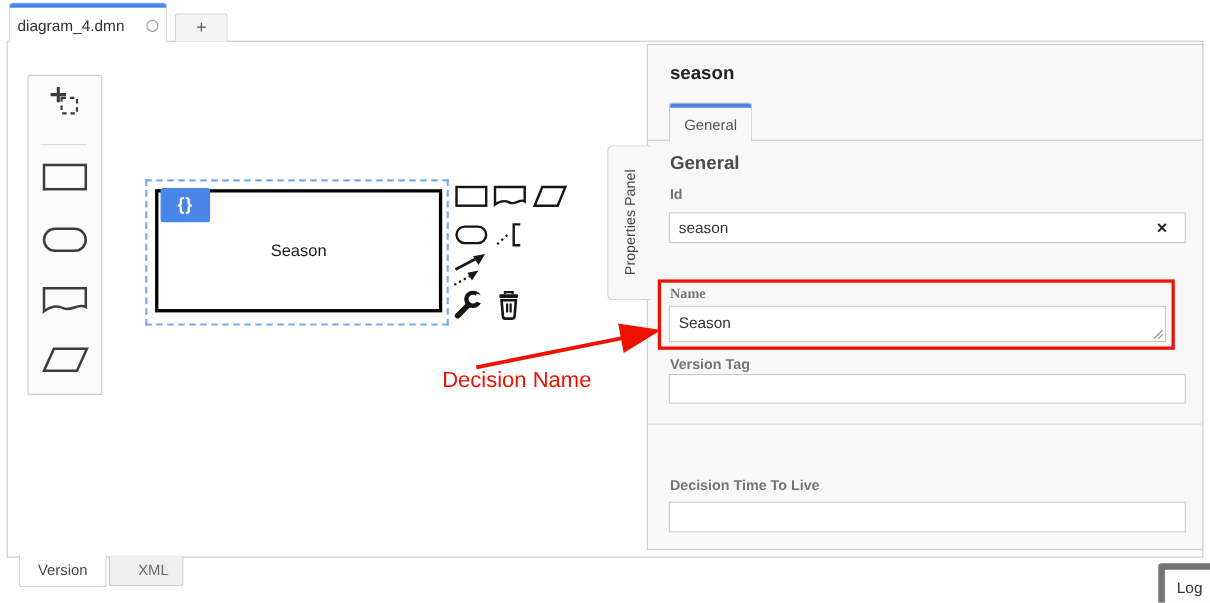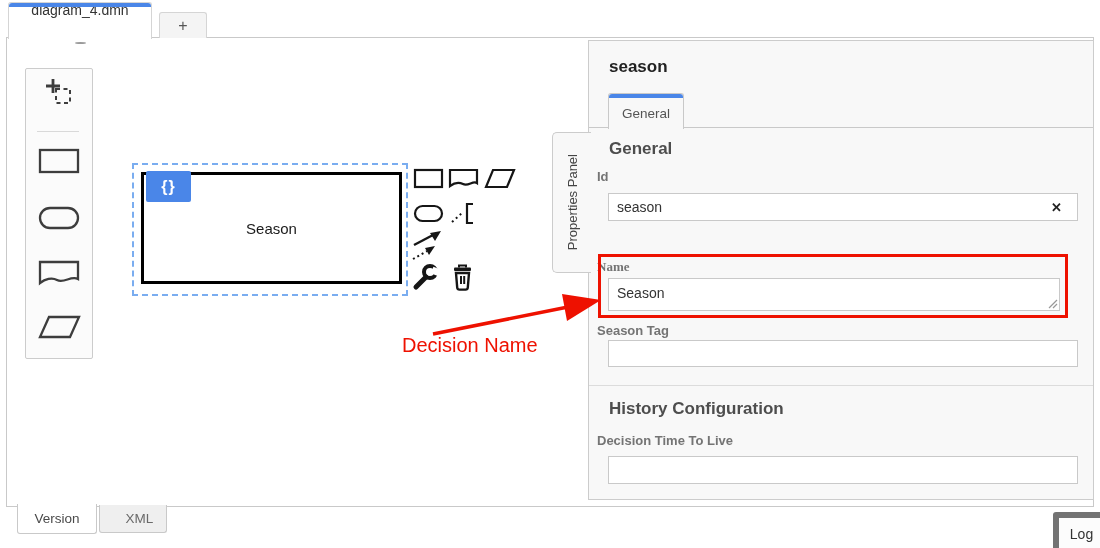--- a/index.html
+++ b/index.html
@@ -3,21 +3,21 @@
 <meta charset="utf-8">
 <style>
   html,body{margin:0;padding:0;background:#fff;}
   #app{position:relative;width:1100px;height:548px;overflow:hidden;
        font-family:"Liberation Sans",sans-serif;color:#333;background:#fff;}
   .abs{position:absolute;}
 
   
   .file-tab{left:8px;top:2px;width:142px;height:36px;background:#fff;
     border:1px solid #d5d5d5;border-bottom:none;border-radius:3px 3px 0 0;
-    display:flex;align-items:center;justify-content:center;gap:20px;z-index:6;flex-direction:column;}
+    display:flex;align-items:center;justify-content:center;gap:20px;z-index:6;}
   .file-tab .stripe{position:absolute;top:0;left:0;right:0;height:4px;
     background:var(--accent-blue);border-radius:3px 3px 0 0;}
   .file-tab .lbl{font-size:14px;color:#333;margin-top:3px;}
   .dirty-dot{width:9px;height:9px;border:1.5px solid #9a9a9a;border-radius:50%;margin-top:4px;}
   .plus-tab{left:159px;top:12px;width:46px;height:25px;background:#f4f4f4;
     border:1px solid #d5d5d5;border-bottom:none;border-radius:3px 3px 0 0;
     display:flex;align-items:center;justify-content:center;font-size:16px;color:#555;z-index:6;}
 
   
   .content{left:6px;top:37px;width:1086px;height:468px;background:#fff;
@@ -56,21 +56,21 @@
     border:1px solid #ccc;z-index:2;}
   .panel .title{position:absolute;left:20px;top:16px;font-size:17px;font-weight:bold;color:#222;}
   .panel .tabrow-line{position:absolute;left:0;top:86px;width:100%;border-top:1px solid #c9c9c9;}
   .panel .gen-tab{position:absolute;left:19px;top:52px;width:74px;height:35px;
     background:var(--panel-bg);border:1px solid #c9c9c9;border-bottom:none;
     border-radius:3px 3px 0 0;display:flex;align-items:center;justify-content:center;z-index:3;}
   .panel .gen-tab .stripe{position:absolute;top:0;left:0;right:0;height:4px;
     background:var(--accent-blue);border-radius:3px 3px 0 0;}
   .panel .gen-tab .lbl{font-size:13.5px;color:#555;margin-top:3px;}
   .grp-head{position:absolute;left:20px;font-size:17px;font-weight:bold;color:#4d4d4d;}
-  .f-label{position:absolute;left:8px;font-size:13px;font-weight:bold;color:#747474;}
+  .f-label{position:absolute;left:20px;font-size:13px;font-weight:bold;color:#747474;}
   .f-input{position:absolute;left:19px;box-sizing:border-box;background:#fff;
     border:1px solid #c9c9c9;font-family:"Liberation Sans",sans-serif;
     font-size:14px;color:#333;padding:0 24px 0 8px;}
   input.f-input{height:28px;}
   .f-help{position:absolute;left:20px;font-size:12.5px;color:#9e9e9e;}
   .clear-x{position:absolute;font-size:13px;font-weight:bold;color:#222;
     background:none;border:none;padding:0;cursor:default;line-height:1;}
   .name-wrap{position:absolute;left:19px;top:237px;width:452px;height:33px;}
   .name-wrap textarea{box-sizing:border-box;width:100%;height:100%;resize:none;
     background:#fff;border:1px solid #c9c9c9;font-family:"Liberation Sans",sans-serif;
@@ -216,25 +216,24 @@
     <button class="clear-x" style="left:462px;top:160px;">✕</button>
 
     <div class="f-label" style="top:218px;font-family:Liberation Serif, serif;">Name</div>
     <div class="name-wrap">
       <textarea style="">Season</textarea>
       <svg class="grip" width="10" height="10" viewBox="0 0 10 10">
         <path d="M9,1 L1,9 M9,5 L5,9" stroke="currentColor" stroke-width="1.2" fill="none"></path>
       </svg>
     </div>
 
-    <div class="f-label" style="top:282px;">Season Tag</div>
+    <div class="f-label" style="top:282px;">Version Tag</div>
     <input class="f-input" style="top: 299px; width: 470px; height: 27px;" value="">
 
     <div class="divider"></div>
-    <div class="grp-head" style="top:358px;">History Configuration</div>
     <div class="f-label" style="top:392px;">Decision Time To Live</div>
     <input class="f-input" style="top: 415px; width: 470px;" value="">
   </div>
 
   <div class="abs red-rect"></div>
   <svg class="abs overlay" viewBox="0 0 1100 548">
     <line class="ann-stroke" x1="433" y1="334" x2="568" y2="307" stroke-width="3.5"></line>
     <polygon class="ann-fill" points="601,300 562,294 567,321"></polygon>
     <text class="ann-text" x="402" y="352">Decision Name</text>
   </svg>

